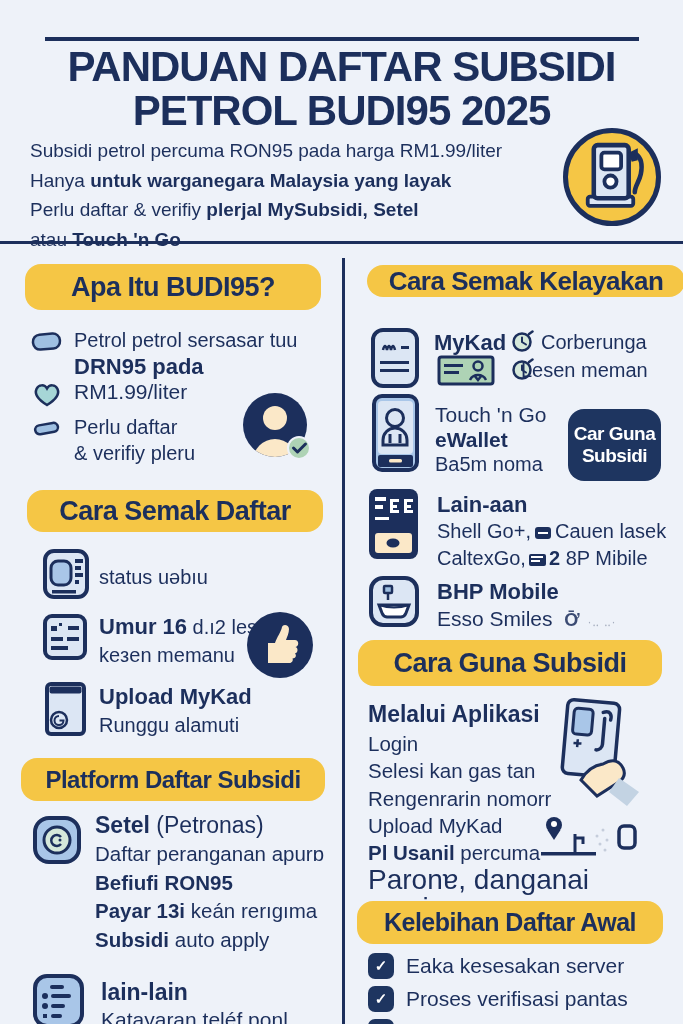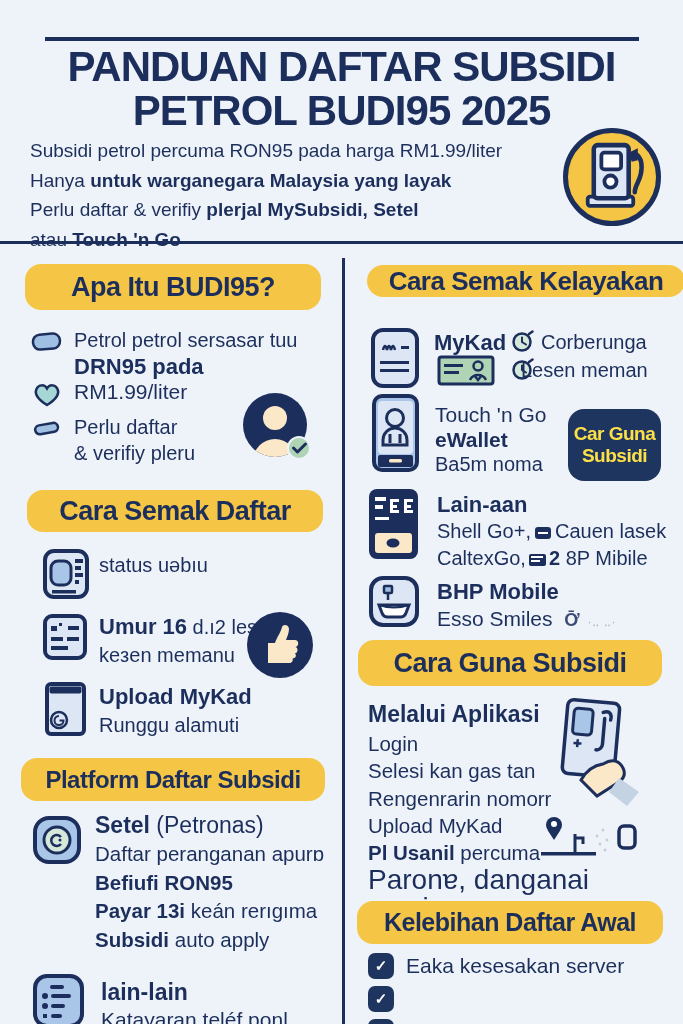--- a/index.html
+++ b/index.html
@@ -22,21 +22,21 @@
   .sub b{font-weight:800}
   .pill{
     background:var(--yellow);border-radius:16px;text-align:center;
     font-weight:800;display:flex;align-items:center;justify-content:center;
     letter-spacing:-0.5px;
   }
   .txt{font-size:20px;line-height:24px}
   .txt b{font-weight:800}
   .circ{border-radius:50%}
   .badge{
-    background:#1e3560;border-radius:16px;color:#fde047;text-align:center;
+    background:#1e3560;border-radius:16px;color:#ffffff;text-align:center;
     font-weight:800;font-size:19px;line-height:22px;padding-top:14px;letter-spacing:-0.5px;
   }
   .chk{
     width:26px;height:26px;background:#1e3560;border-radius:7px;color:#fff;
     display:flex;align-items:center;justify-content:center;font-size:15px;font-weight:800;
   }
   .ic1{display:inline-block;width:16px;height:12px;background:var(--navy);border-radius:3px;vertical-align:-1px;position:relative;margin:0 4px}
   .ic1 i{position:absolute;left:3px;top:5px;width:10px;height:2px;background:#fff}
   .ic2{display:inline-block;width:17px;height:12px;background:var(--navy);border-radius:2px;vertical-align:-1px;position:relative;margin:0 3px}
   .ic2 i{position:absolute;left:2px;width:12px;height:2px;background:#fff}
@@ -120,21 +120,21 @@
   <svg class="abs" style="left:43px;top:549px" width="46" height="50" viewBox="0 0 46 50">
     <rect x="2" y="2" width="42" height="46" rx="9" class="fL sN w4"></rect>
     <rect x="8" y="12" width="20" height="24" rx="7" class="fB sN w3"></rect>
     <rect x="32" y="10" width="8" height="4" class="fN"></rect>
     <rect x="32" y="17" width="6" height="4" class="fN"></rect>
     <rect x="32" y="24" width="8" height="4" class="fN"></rect>
     <rect x="32" y="31" width="4" height="4" class="fN"></rect>
     <rect x="9" y="41" width="24" height="3.5" class="fN"></rect>
   </svg>
   <div class="abs txt" style="left:99px;top:549px">
-    <div style="margin-top:4px">status uəbıu</div>
+    <div style="margin-top:16px">status uəbıu</div>
   </div>
 
   <svg class="abs" style="left:43px;top:614px" width="44" height="46" viewBox="0 0 44 46">
     <rect x="2" y="2" width="40" height="42" rx="7" class="fL sN w4"></rect>
     <rect x="8" y="12" width="6" height="5" class="fN"></rect>
     <rect x="16" y="9" width="3" height="3" class="fN"></rect>
     <rect x="25" y="12" width="11" height="4" class="fN"></rect>
     <rect x="8" y="23" width="12" height="4" class="fN"></rect>
     <rect x="24" y="23" width="12" height="4" class="fN"></rect>
     <rect x="8" y="32" width="17" height="4" class="fN"></rect>
@@ -316,19 +316,20 @@
   </svg>
 
   <div class="abs pill" style="left:357px;top:901px;width:306px;height:43px;font-size:25px">Kelebihan Daftar Awal</div>
 
   <div class="abs" style="left:368px;top:953px;display:flex;align-items:center;gap:12px">
     <span class="chk">✓</span>
     <span style="font-size:21px">Eaka kesesakan server</span>
   </div>
   <div class="abs" style="left:368px;top:986px;display:flex;align-items:center;gap:12px">
     <span class="chk">✓</span>
+    <span style="font-size:21px">Proses verifisasi pantas</span>
   </div>
   <div class="abs" style="left:368px;top:1019px;display:flex;align-items:center;gap:12px">
     <span class="chk">✓</span>
     <span style="font-size:21px">Jimat masa elak kerumitan</span>
   </div>
 
 </div>
 
 </body></html>

